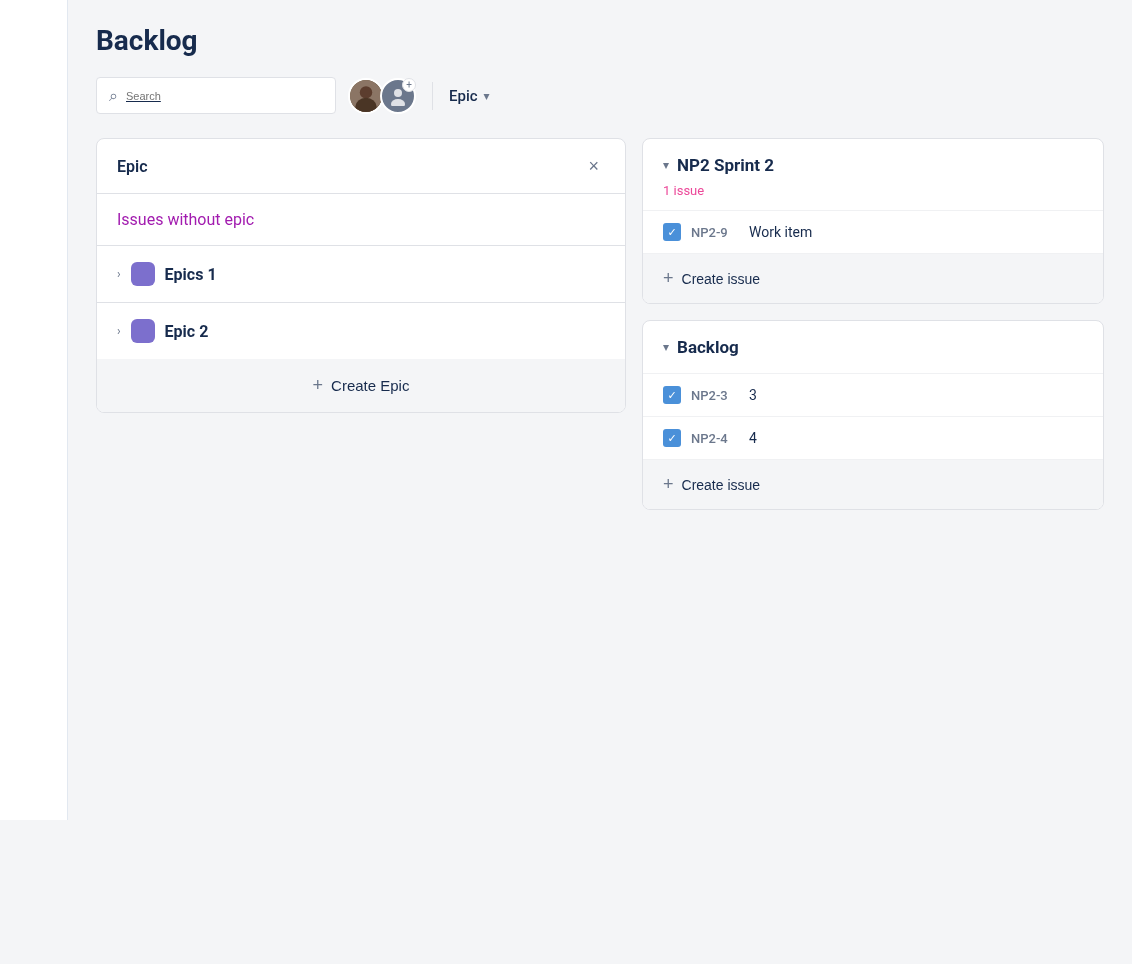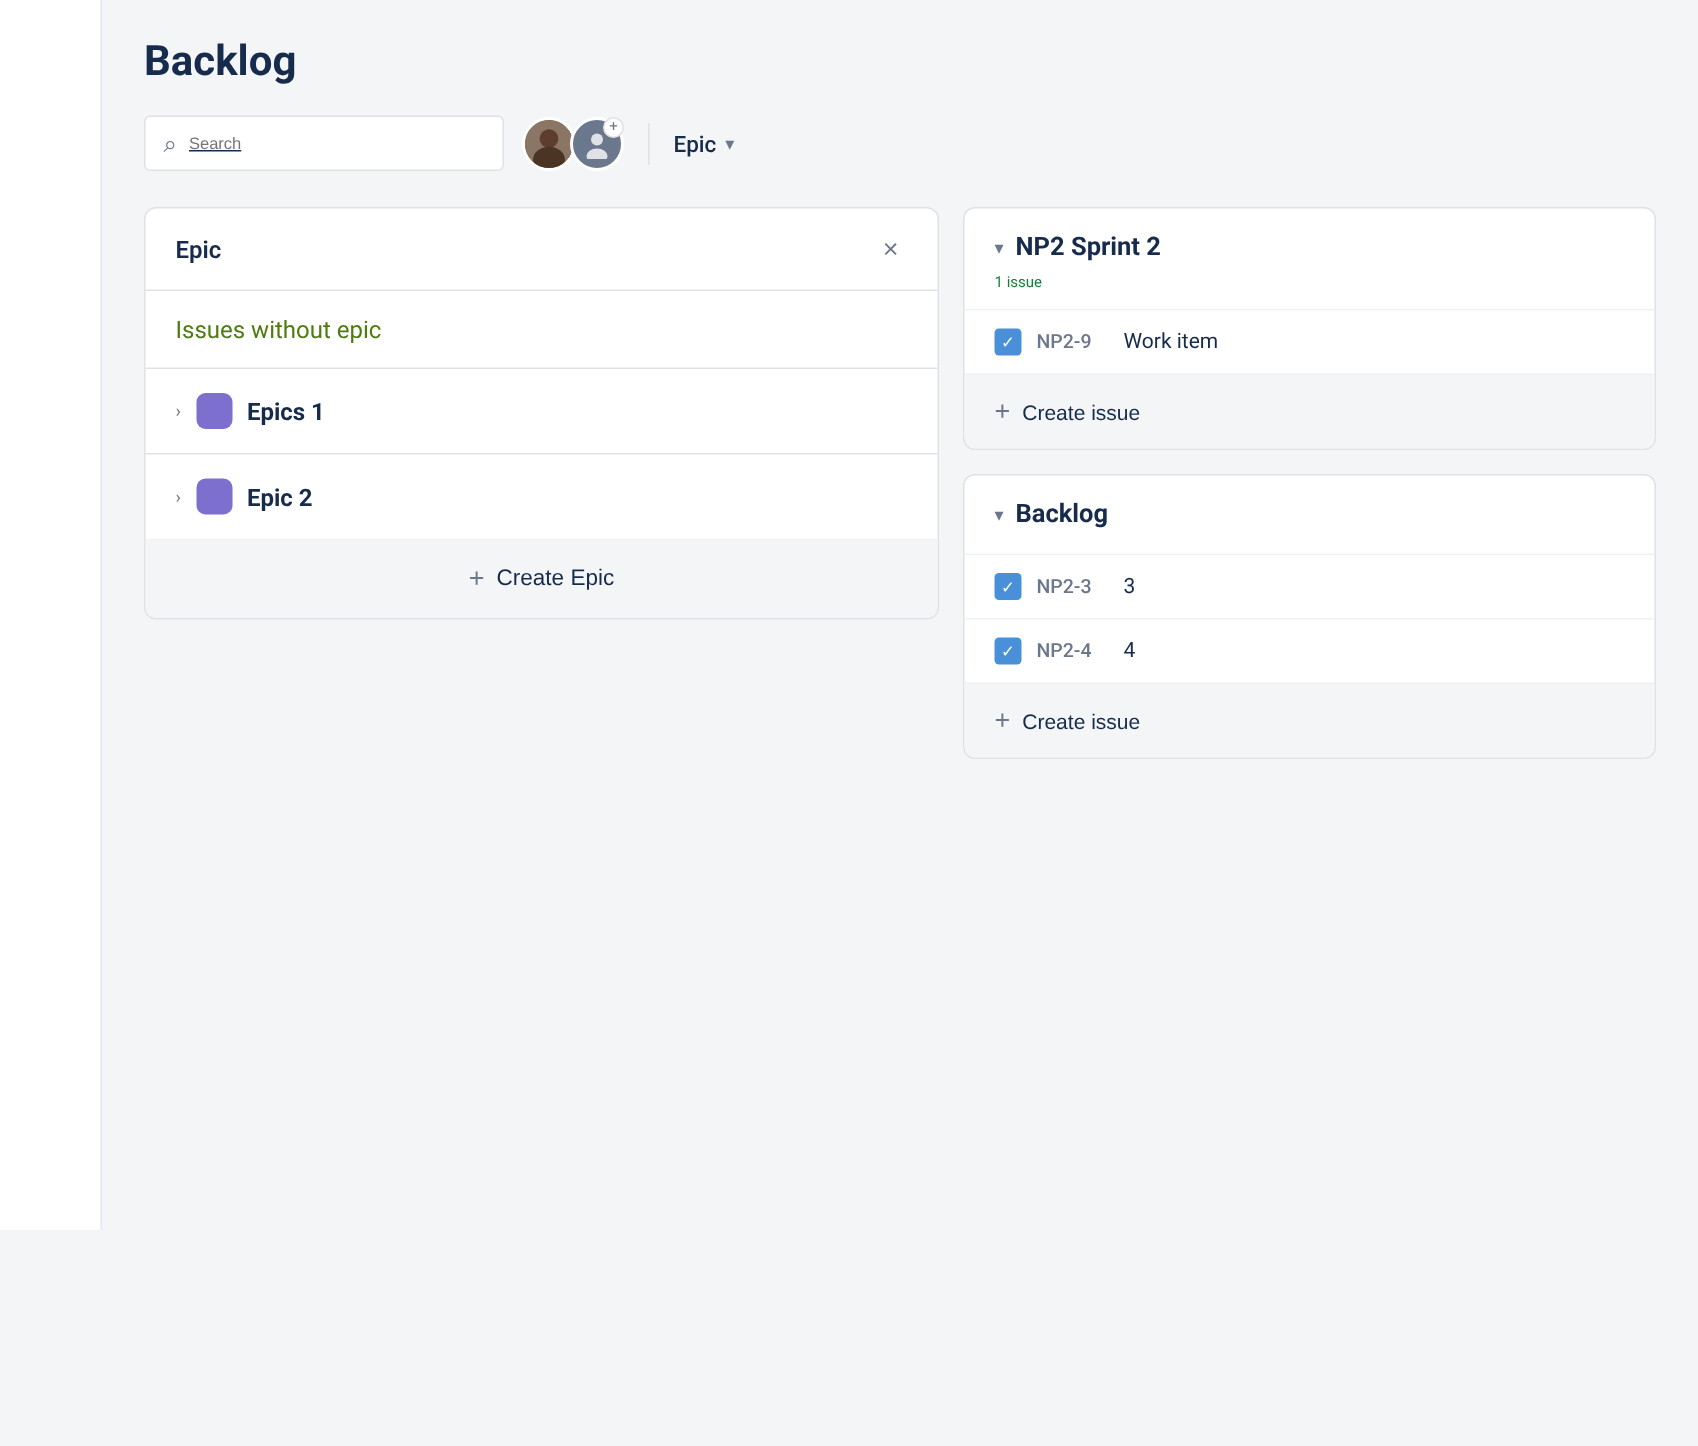--- a/index.html
+++ b/index.html
@@ -177,21 +177,21 @@
 
     .epic-item {
       border-top: 1px solid #dfe1e6;
       padding: 16px 20px;
       cursor: pointer;
       transition: background 0.1s;
     }
 
     .epic-item-no-epic {
       font-size: 16px;
-      color: #4d7c0f;
+      color: #a21caf;
     }
 
     .epic-item-row {
       display: flex;
       align-items: center;
       gap: 10px;
     }
 
     .chevron-right {
       color: #6b778c;
@@ -261,22 +261,22 @@
     }
 
     .sprint-title {
       font-size: 17px;
       font-weight: 700;
       color: #172b4d;
       text-align: right;
     }
 
     .sprint-count {
-      font-size: 10px;
-      color: #15803d;
+      font-size: 13px;
+      color: #ec4899;
       padding: 4px 20px 12px 20px;
     }
 
     .issue-row {
       display: flex;
       align-items: center;
       gap: 10px;
       padding: 12px 20px;
       border-top: 1px solid #f0f1f3;
       cursor: pointer;

